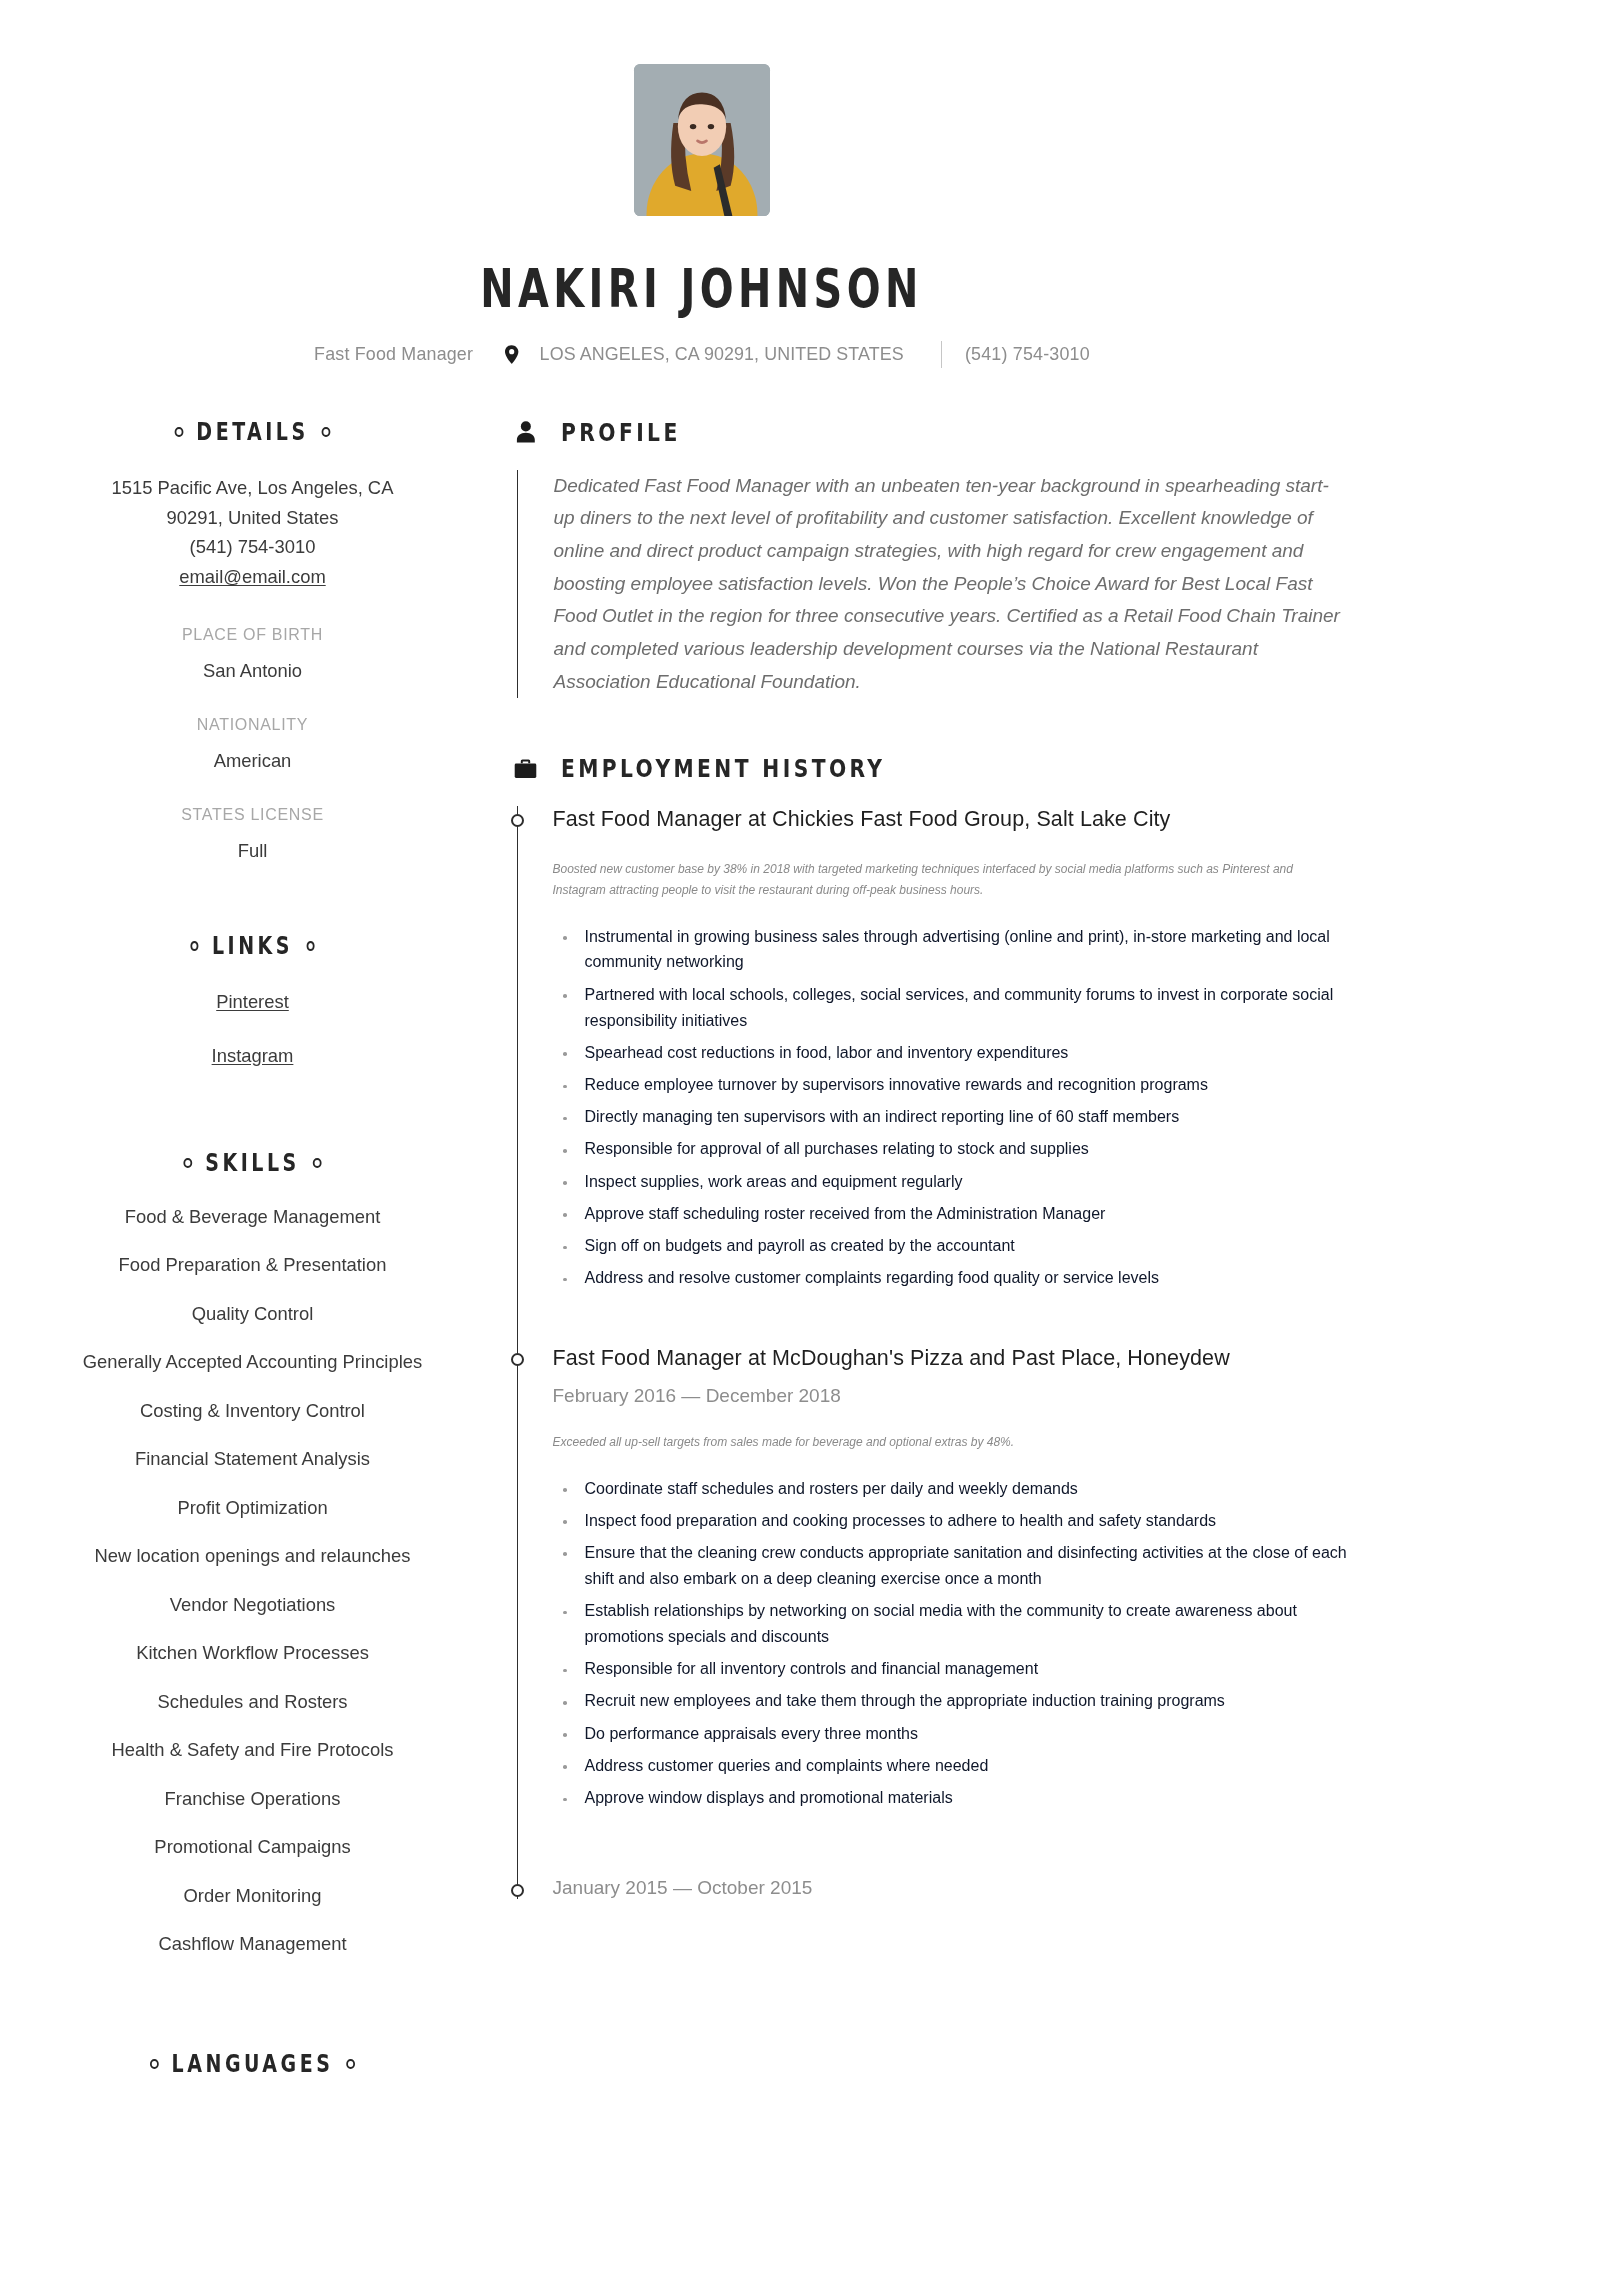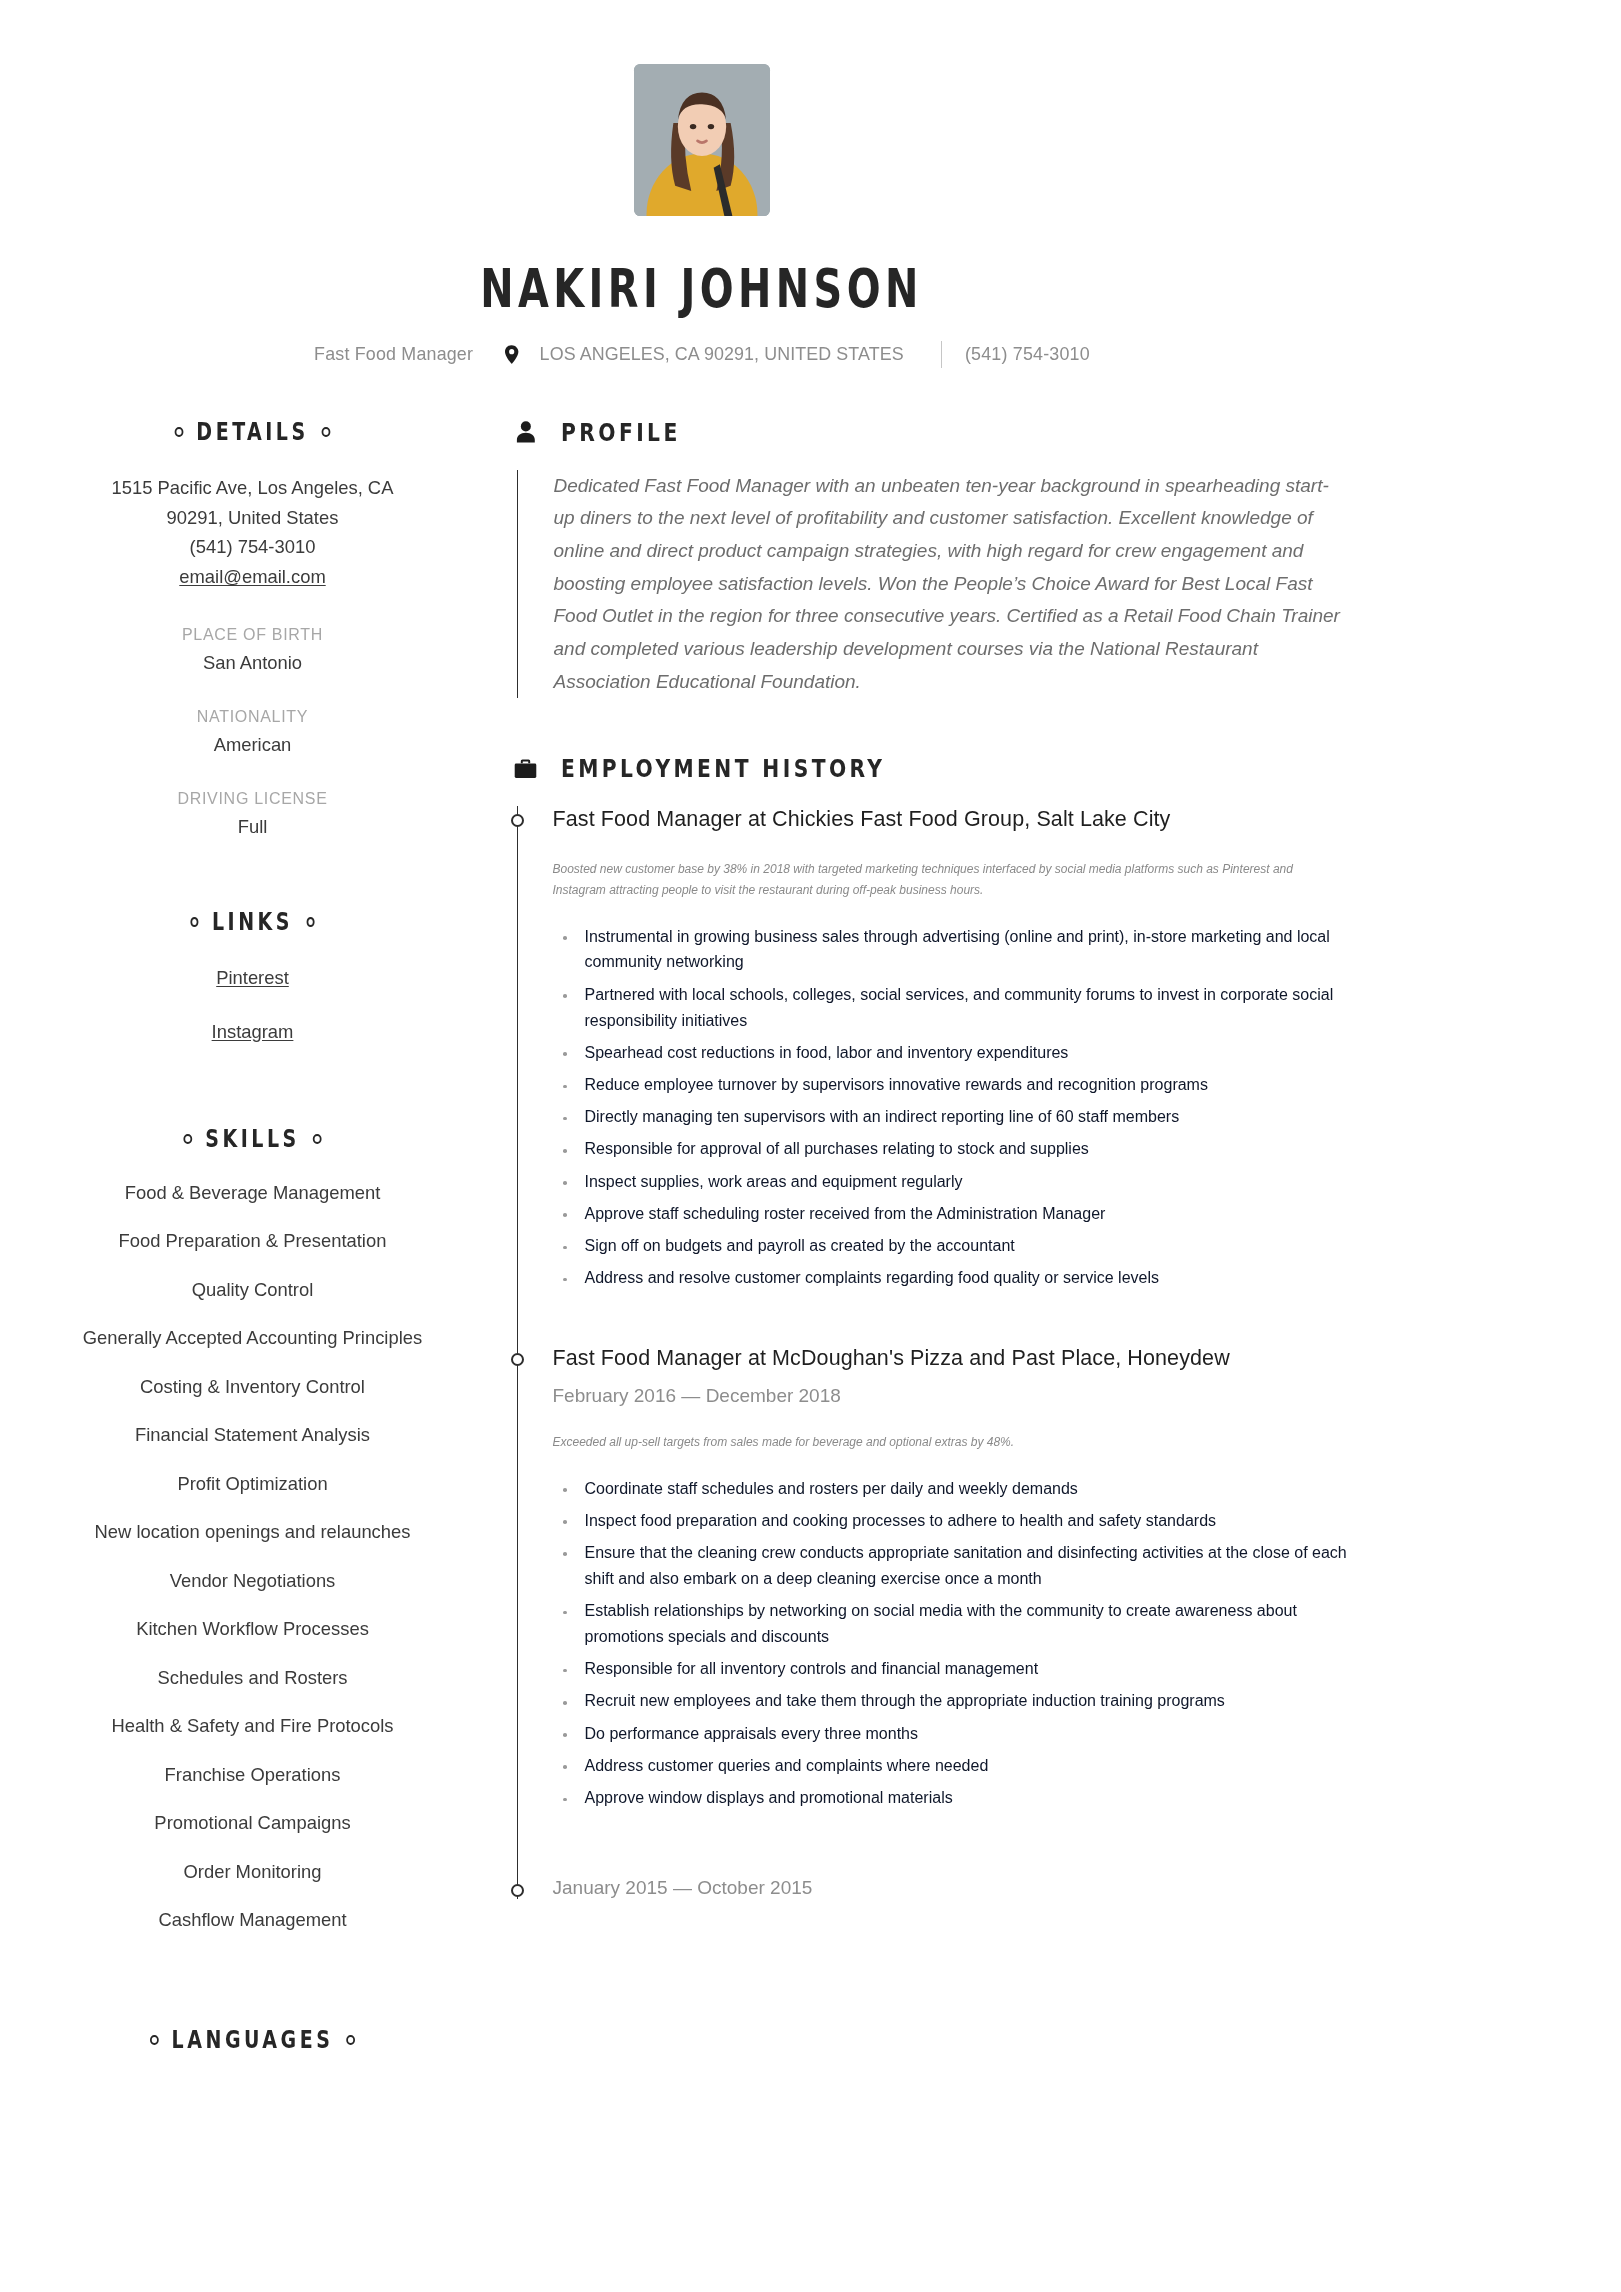--- a/index.html
+++ b/index.html
@@ -150,21 +150,21 @@
   }
 
   .side-label {
     margin-top: 34px;
     font-size: 16px;
     color: #a7a7a7;
     letter-spacing: 0.7px;
   }
 
   .side-value {
-    margin-top: 8px;
+    margin-top: 16px;
     font-size: 18.4px;
     color: #3b3b3b;
   }
 
   .links-list { margin-top: 27px; }
   .links-list .side-line { margin-bottom: 24px; }
 
   .skills-list { margin-top: 27px; }
   .skill-item {
     font-size: 18.4px;
@@ -355,21 +355,21 @@
         <div class="side-line">90291, United States</div>
         <div class="side-line">(541) 754-3010</div>
         <div class="side-line"><a class="side-link" href="#">email@email.com</a></div>
 
         <div class="side-label">PLACE OF BIRTH</div>
         <div class="side-value">San Antonio</div>
 
         <div class="side-label">NATIONALITY</div>
         <div class="side-value">American</div>
 
-        <div class="side-label">DRIVING LICENSE</div>
+        <div class="side-label">STATES LICENSE</div>
         <div class="side-value">Full</div>
       </div>
 
       <div class="sec-gap"></div>
 
       <div class="side-head">
         <span class="ring"></span>
         <span>LINKS</span>
         <span class="ring"></span>
       </div>

